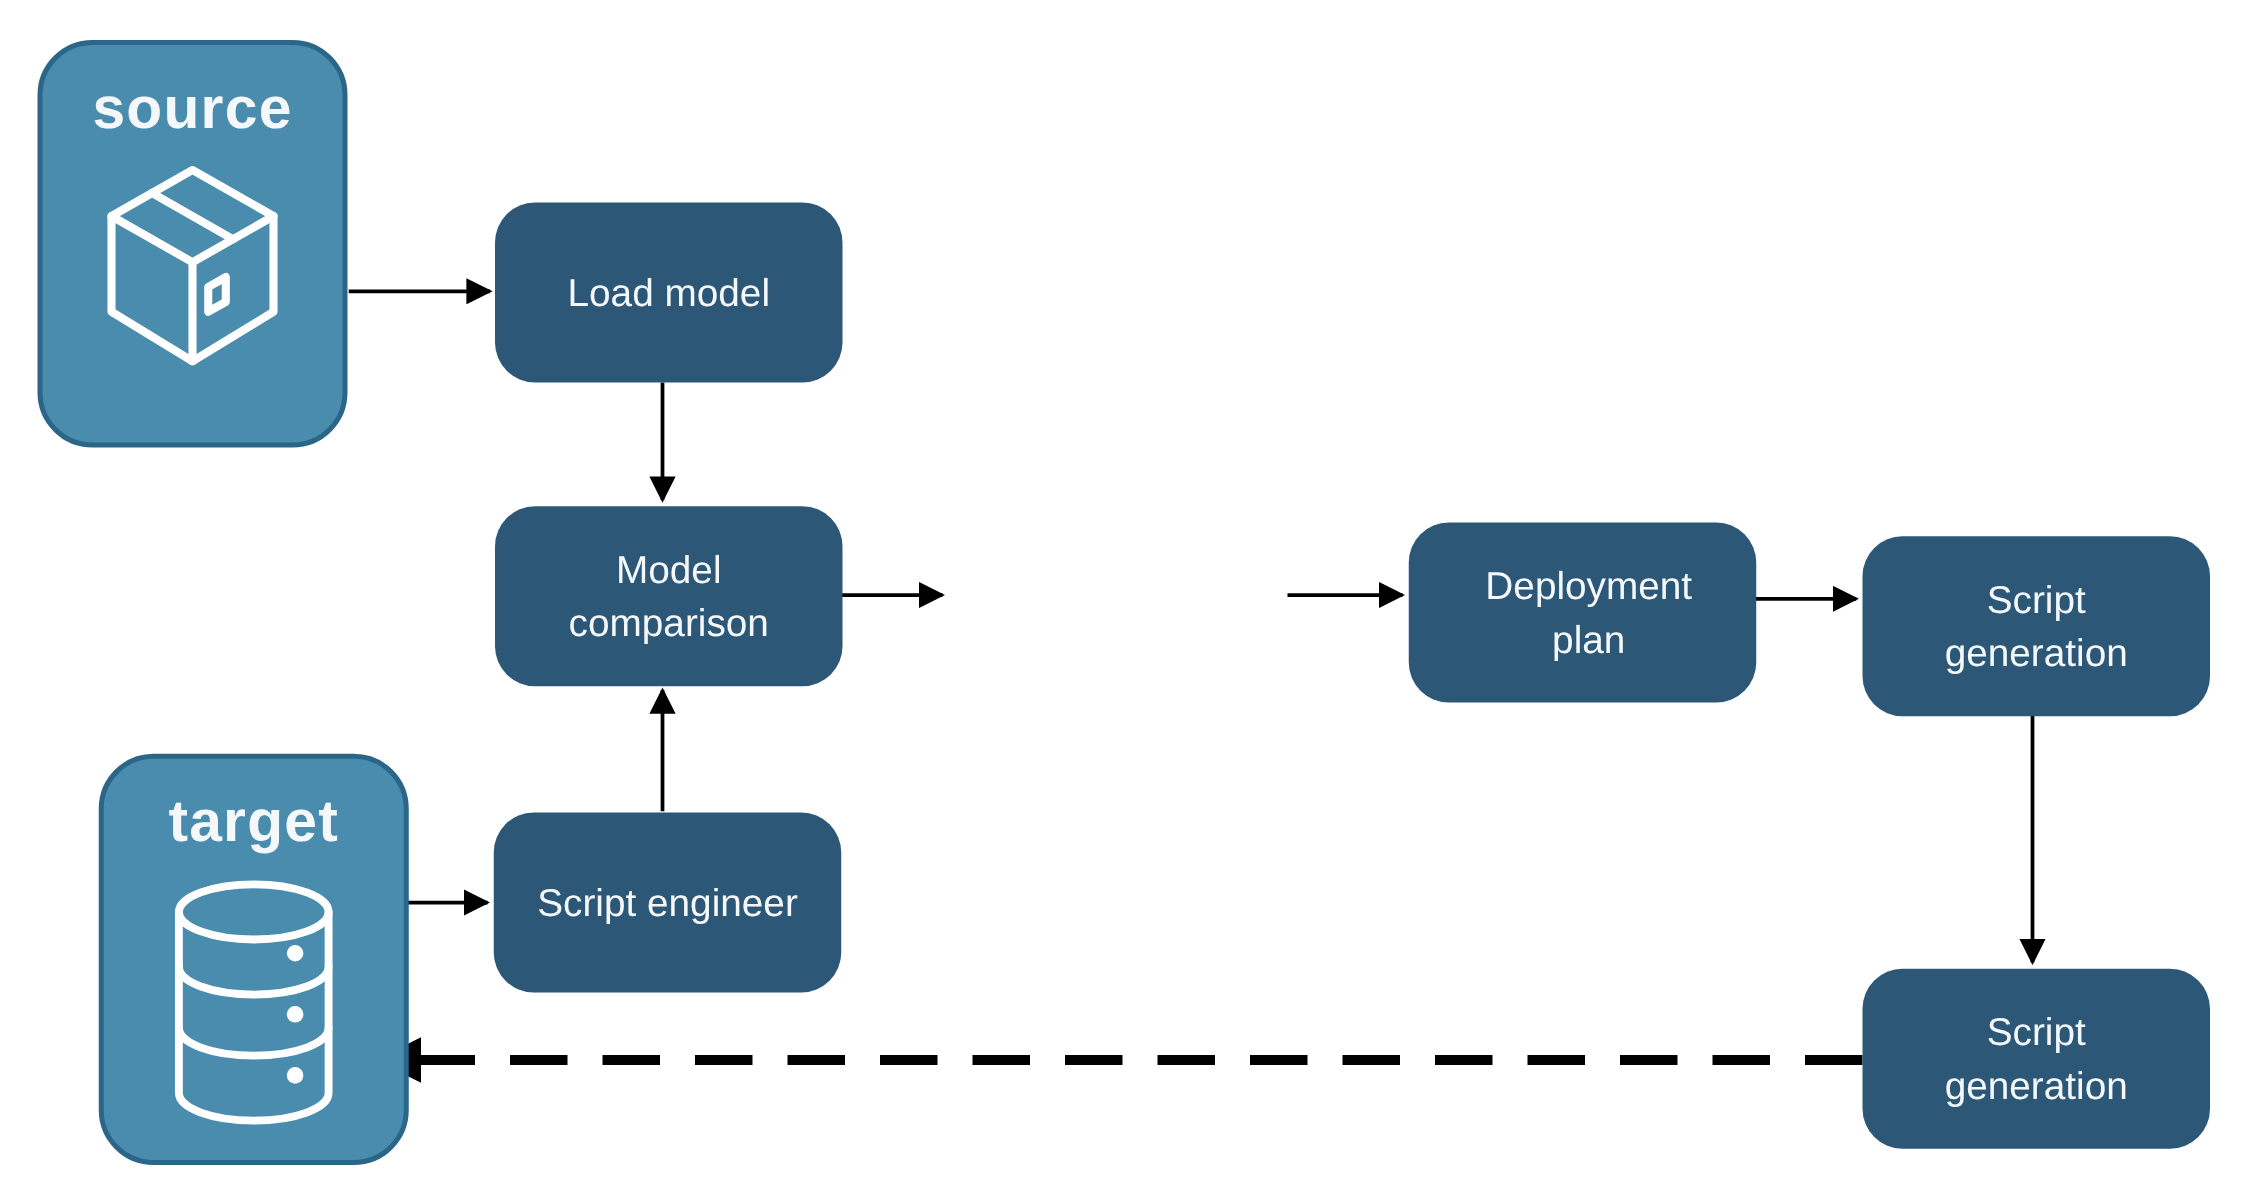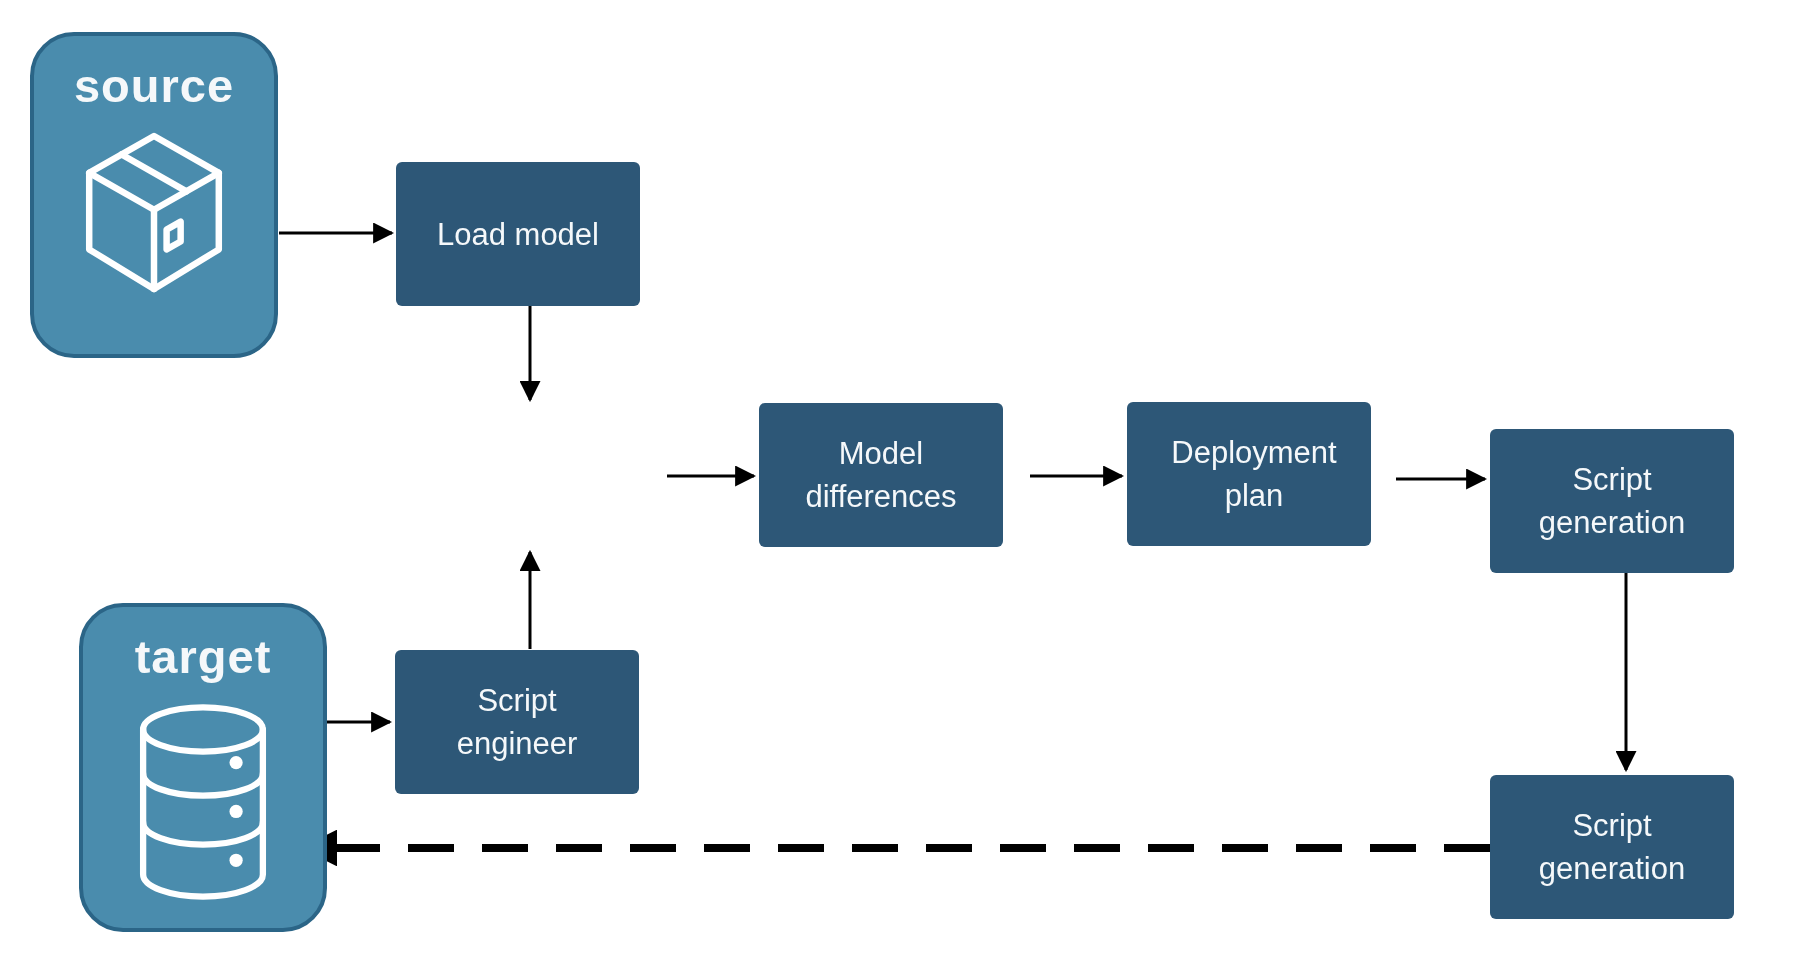--- a/index.html
+++ b/index.html
@@ -29,24 +29,24 @@
 
   .node {
     position: absolute;
     box-sizing: border-box;
     display: flex;
     align-items: center;
     justify-content: center;
     z-index: 1;
   }
   .process {
-    width: 244px;
+    width: 278px;
     height: 144px;
     background: var(--process-fill, #2d5777);
-    border-radius: 6px;
+    border-radius: 32px;
     padding: 0 30px;
     justify-content: center;
   }
   .process .node-label {
     color: var(--label-text, #f5f8fa);
     font-size: 31px;
     line-height: 43px;
     text-align: center;
   }
   .endpoint {
@@ -63,21 +63,21 @@
     letter-spacing: 1px;
     text-align: center;
   }
   .node-source { left: 30px;  top: 32px;  width: 248px; height: 326px; padding-top: 22px; }
   .node-target { left: 47px;  top: 603px; width: 248px; height: 329px; padding-top: 22px; margin-left: 32px; }
 
   .node-load-model        { left: 396px;  top: 162px; }
   .node-model-comparison  { left: 396px;  top: 405px; }
   .node-reverse-engineer  { left: 395px;  top: 650px; }
   .node-model-differences { left: 759px;  top: 403px; }
-  .node-deployment-plan   { left: 1127px; top: 402px; padding-left: 40px; }
+  .node-deployment-plan   { left: 1127px; top: 418px; padding-left: 40px; }
   .node-script-generation { left: 1490px; top: 429px; }
   .node-script-execution  { left: 1490px; top: 775px; }
 
   .endpoint-icon { display: block; margin-top: 14px; }
   .endpoint-icon * { stroke: var(--icon-stroke, #ffffff); }
   .endpoint-icon .dot { fill: var(--icon-stroke, #ffffff); stroke: none; }
 </style>
 </head>
 <body>
 
@@ -125,24 +125,24 @@
       <circle class="dot" cx="71" cy="41" r="4.2"></circle>
       <circle class="dot" cx="71" cy="72" r="4.2"></circle>
       <circle class="dot" cx="71" cy="103" r="4.2"></circle>
     </svg>
   </div>
 
   <div class="node process node-load-model">
     <span class="node-label">Load model</span>
   </div>
 
+  <div class="node process node-model-comparison">
+    <span class="node-label">Model comparison</span>
+  </div>
 
-  <div class="node process node-model-differences">
-    <span class="node-label">Model differences</span>
-  </div>
 
   <div class="node process node-deployment-plan">
     <span class="node-label">Deployment plan</span>
   </div>
 
   <div class="node process node-script-generation">
     <span class="node-label">Script generation</span>
   </div>
 
   <div class="node process node-reverse-engineer">

